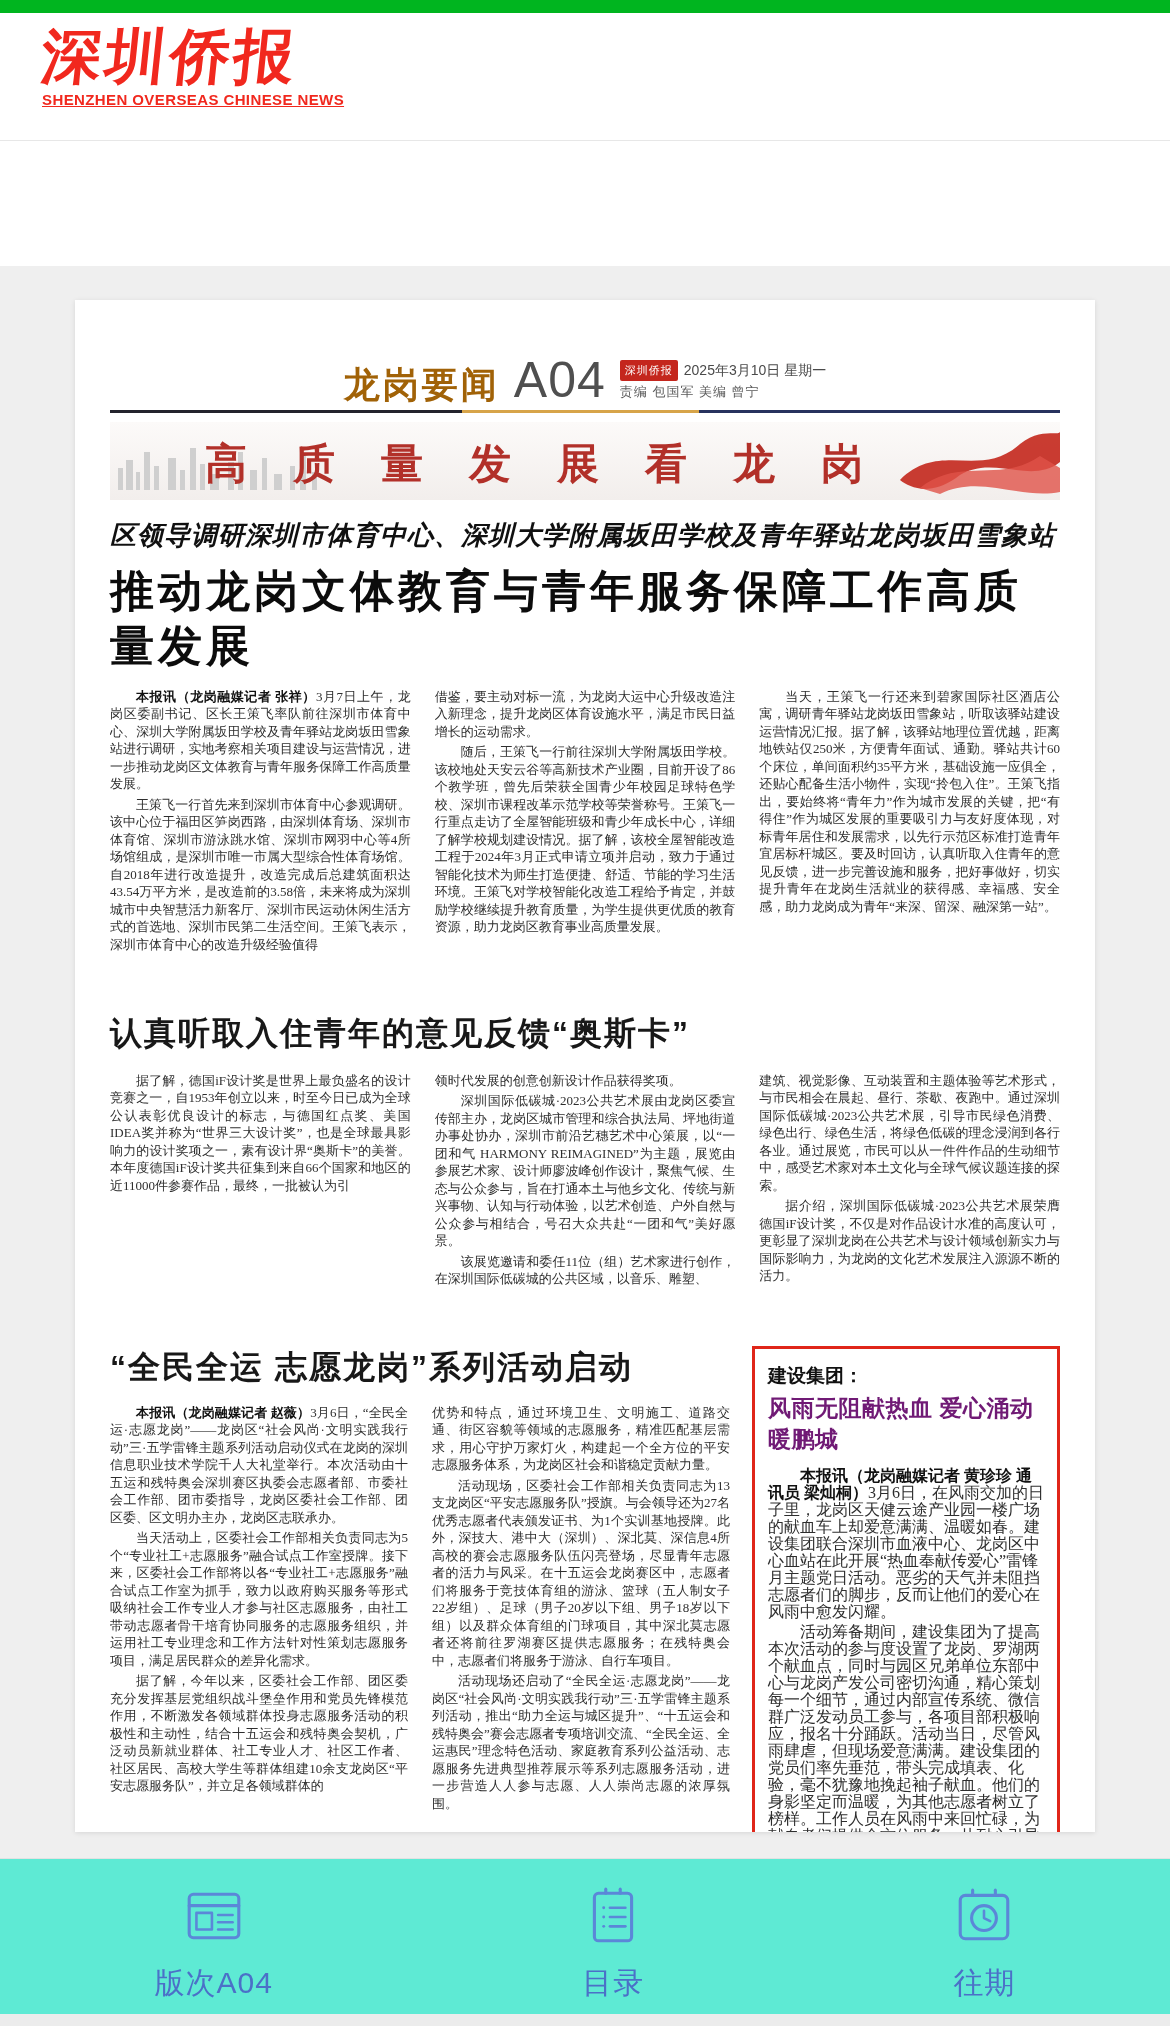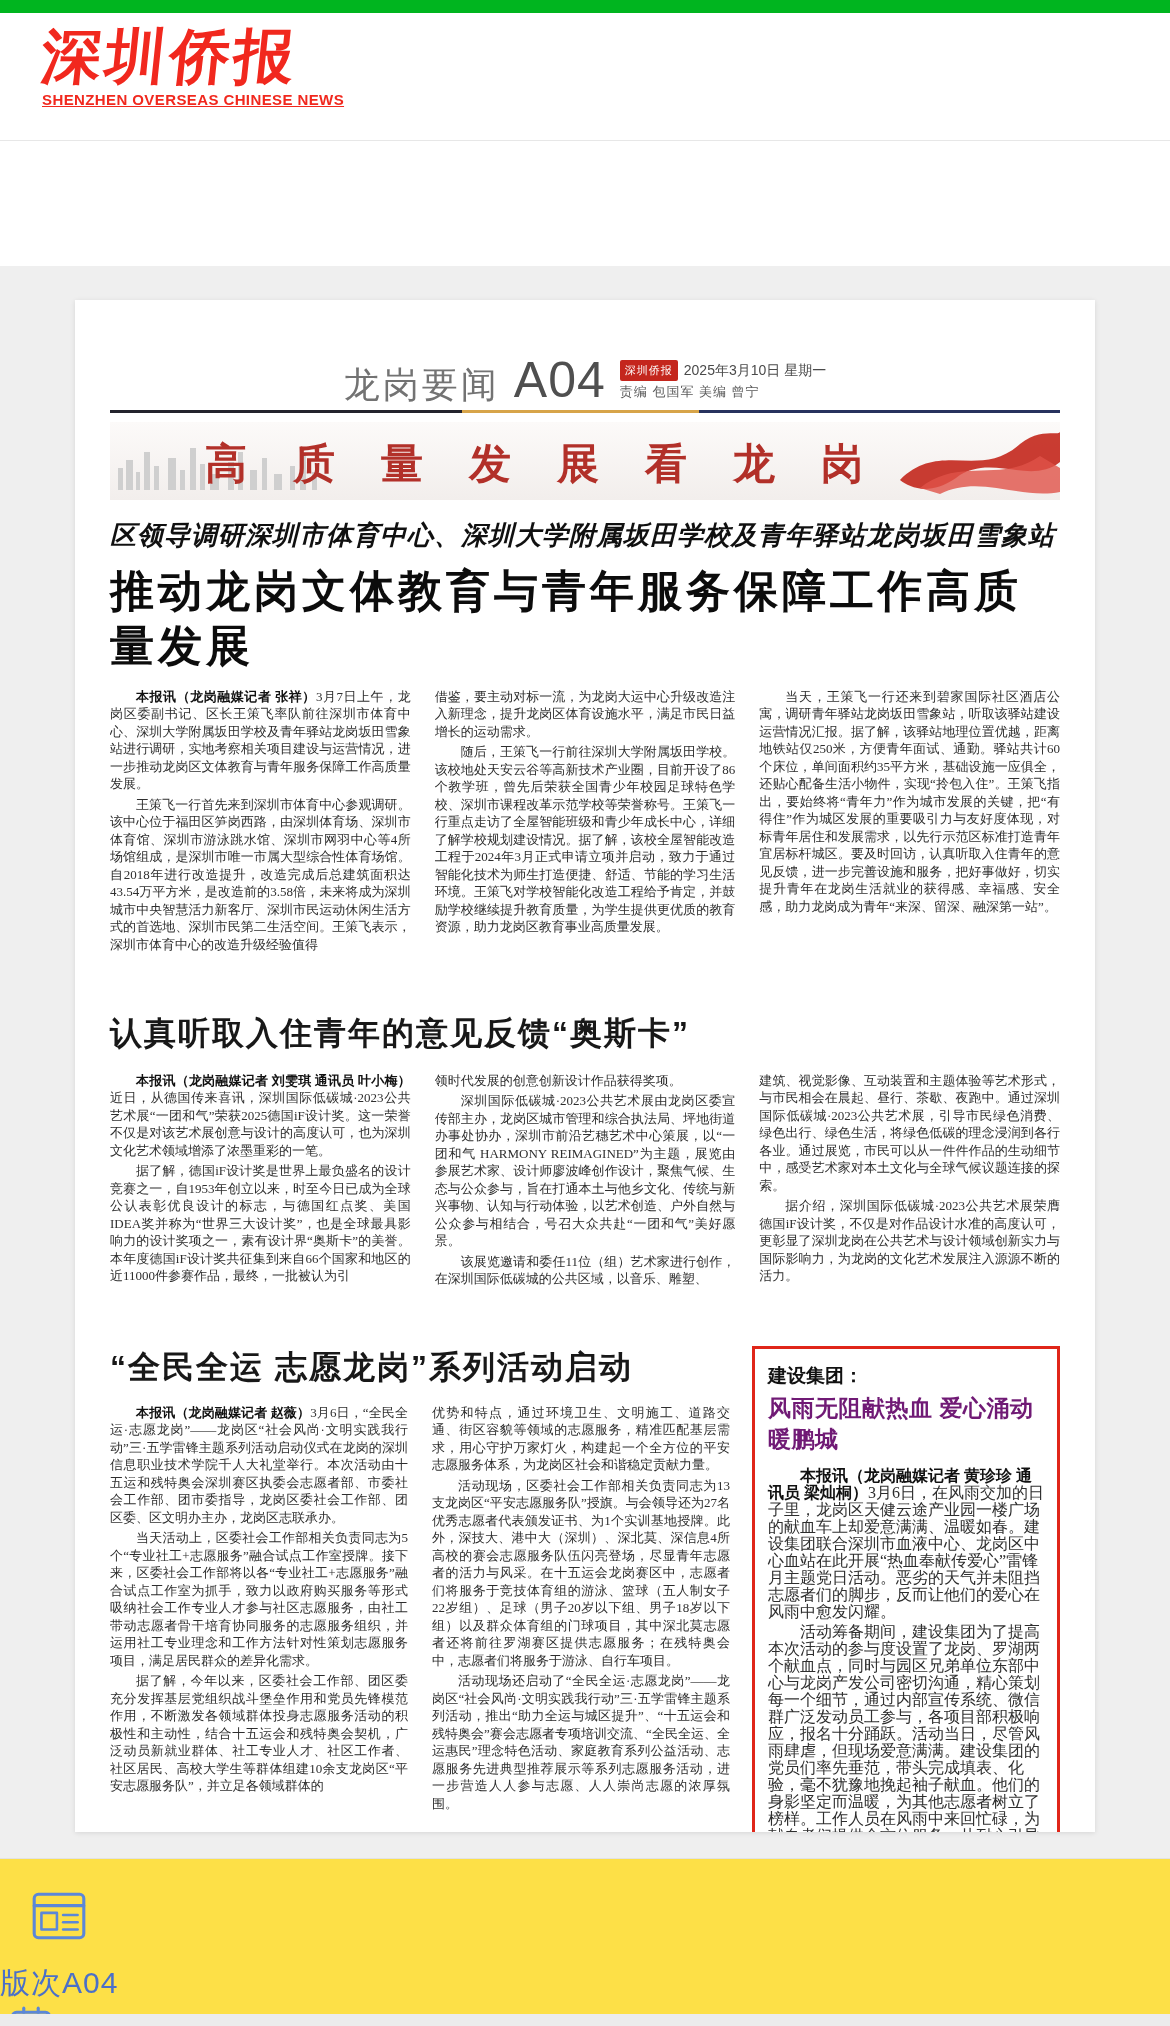--- a/index.html
+++ b/index.html
@@ -19,21 +19,21 @@
 
   .white-spacer { height:125px; background:#fff; }
 
   
   .gray-zone { background:#efefef; height:1592px; }
   .paper { width:1020px; height:1532px; margin:0 auto; position:relative; top:34px;
            background:#fff; box-shadow:0 1px 5px rgba(0,0,0,0.10); padding:0 35px; overflow:hidden; }
 
   
   .paper-header { display:flex; justify-content:center; align-items:flex-end; gap:14px; padding-top:58px; }
-  .ph-section { font-size:36px; font-weight:normal; color:#737373; letter-spacing:3px; line-height:1; }
+  .ph-section { font-size:36px; font-weight:bold; color:#a16207; letter-spacing:3px; line-height:1; }
   .ph-pageno { font-size:50px; color:#4f4f4f; line-height:0.9; letter-spacing:1px; }
   .ph-meta { display:flex; flex-direction:column; gap:2px; padding-bottom:2px; }
   .ph-meta-row { display:flex; align-items:center; gap:6px; }
   .ph-stamp { background:#c4261d; color:#fff; font-size:11px; padding:3px 5px; border-radius:2px;
               letter-spacing:1px; font-family:"DejaVu Serif",serif; }
   .ph-date { font-size:14px; color:#4a4a4a; }
   .ph-editors { font-size:13px; color:#5a5a5a; letter-spacing:1px; }
   .tricolor-rule { height:3px; margin-top:7px;
       background:linear-gradient(90deg,#23232d 0%,#23232d 37%,#d7a449 37%,#d7a449 62%,#28325e 62%,#28325e 100%); }
 
@@ -64,23 +64,23 @@
   .art3 { width:620px; }
   .art3-cols { margin-top:14px; height:474px; }
   .art3 .col { width:298px; }
 
   .boxed { width:360px; border:3px solid #e02619; padding:14px 13px 10px 13px; height:524px; overflow:hidden; }
   .boxed-kicker { font-size:19px; font-weight:bold; color:#111; }
   .boxed-title { font-size:23px; font-weight:bold; color:#701a75; margin:4px 0 12px 0; letter-spacing:0.5px; }
   .boxed p { font-size:16px; line-height:17px; }
 
   
-  .bottom-nav { height:168px; background:#fde047; border-top:1px solid #e2e2e2;
+  .bottom-nav { height:168px; background:#5eead4; border-top:1px solid #e2e2e2;
                 display:flex; justify-content:space-around; align-items:flex-start; padding-top:26px;
-                position:relative;flex-direction:column; }
+                position:relative; }
   .nav-item { display:flex; flex-direction:column; align-items:center; gap:16px; cursor:pointer; }
   .nav-icon { width:62px; height:62px; }
   .nav-label { font-size:30px; color:#4b70c8; letter-spacing:1px; }
   .bottom-strip { position:absolute; left:0; bottom:0; width:100%; height:12px; background:#ececec; }
 </style>
 </head>
 <body>
 
 <div class="screen">
 
@@ -154,21 +154,20 @@
           <div class="col">
             <p>当天，王策飞一行还来到碧家国际社区酒店公寓，调研青年驿站龙岗坂田雪象站，听取该驿站建设运营情况汇报。据了解，该驿站地理位置优越，距离地铁站仅250米，方便青年面试、通勤。驿站共计60个床位，单间面积约35平方米，基础设施一应俱全，还贴心配备生活小物件，实现“拎包入住”。王策飞指出，要始终将“青年力”作为城市发展的关键，把“有得住”作为城区发展的重要吸引力与友好度体现，对标青年居住和发展需求，以先行示范区标准打造青年宜居标杆城区。要及时回访，认真听取入住青年的意见反馈，进一步完善设施和服务，把好事做好，切实提升青年在龙岗生活就业的获得感、幸福感、安全感，助力龙岗成为青年“来深、留深、融深第一站”。</p>
           </div>
         </div>
       </div>
 
       <div class="art2">
         <div class="sec-title">认真听取入住青年的意见反馈“奥斯卡”</div>
         <div class="cols art2-cols">
           <div class="col">
-            <p><b>本报讯（龙岗融媒记者 刘雯琪 通讯员 叶小梅）</b><span>近日，从德国传来喜讯，深圳国际低碳城·2023公共艺术展“一团和气”荣获2025德国iF设计奖。这一荣誉不仅是对该艺术展创意与设计的高度认可，也为深圳文化艺术领域增添了浓墨重彩的一笔。</span></p>
             <p>据了解，德国iF设计奖是世界上最负盛名的设计竞赛之一，自1953年创立以来，时至今日已成为全球公认表彰优良设计的标志，与德国红点奖、美国IDEA奖并称为“世界三大设计奖”，也是全球最具影响力的设计奖项之一，素有设计界“奥斯卡”的美誉。本年度德国iF设计奖共征集到来自66个国家和地区的近11000件参赛作品，最终，一批被认为引</p>
           </div>
           <div class="col">
             <p class="noindent">领时代发展的创意创新设计作品获得奖项。</p>
             <p>深圳国际低碳城·2023公共艺术展由龙岗区委宣传部主办，龙岗区城市管理和综合执法局、坪地街道办事处协办，深圳市前沿艺穗艺术中心策展，以“一团和气 HARMONY REIMAGINED”为主题，展览由参展艺术家、设计师廖波峰创作设计，聚焦气候、生态与公众参与，旨在打通本土与他乡文化、传统与新兴事物、认知与行动体验，以艺术创造、户外自然与公众参与相结合，号召大众共赴“一团和气”美好愿景。</p>
             <p>该展览邀请和委任11位（组）艺术家进行创作，在深圳国际低碳城的公共区域，以音乐、雕塑、</p>
           </div>
           <div class="col">
             <p class="noindent">建筑、视觉影像、互动装置和主题体验等艺术形式，与市民相会在晨起、昼行、茶歇、夜跑中。通过深圳国际低碳城·2023公共艺术展，引导市民绿色消费、绿色出行、绿色生活，将绿色低碳的理念浸润到各行各业。通过展览，市民可以从一件件作品的生动细节中，感受艺术家对本土文化与全球气候议题连接的探索。</p>
             <p>据介绍，深圳国际低碳城·2023公共艺术展荣膺德国iF设计奖，不仅是对作品设计水准的高度认可，更彰显了深圳龙岗在公共艺术与设计领域创新实力与国际影响力，为龙岗的文化艺术发展注入源源不断的活力。</p>

